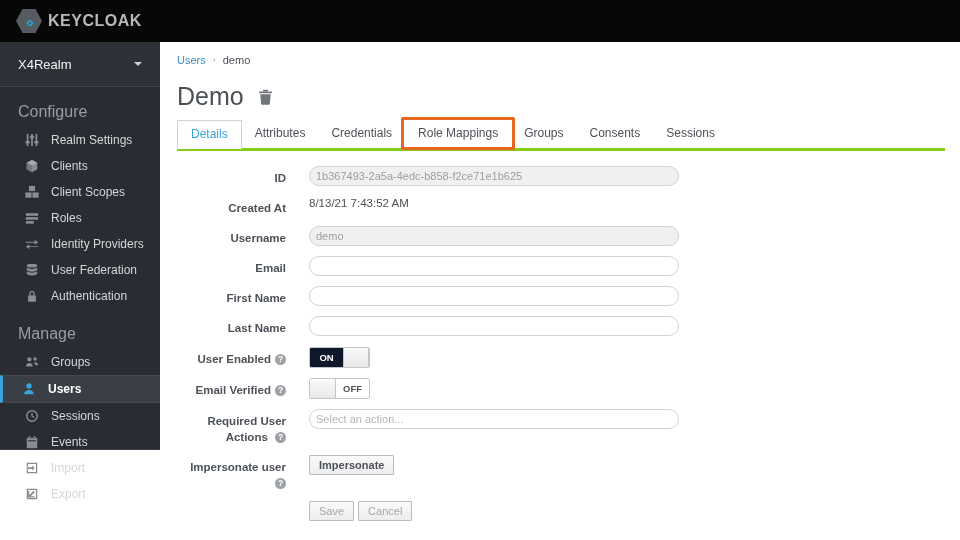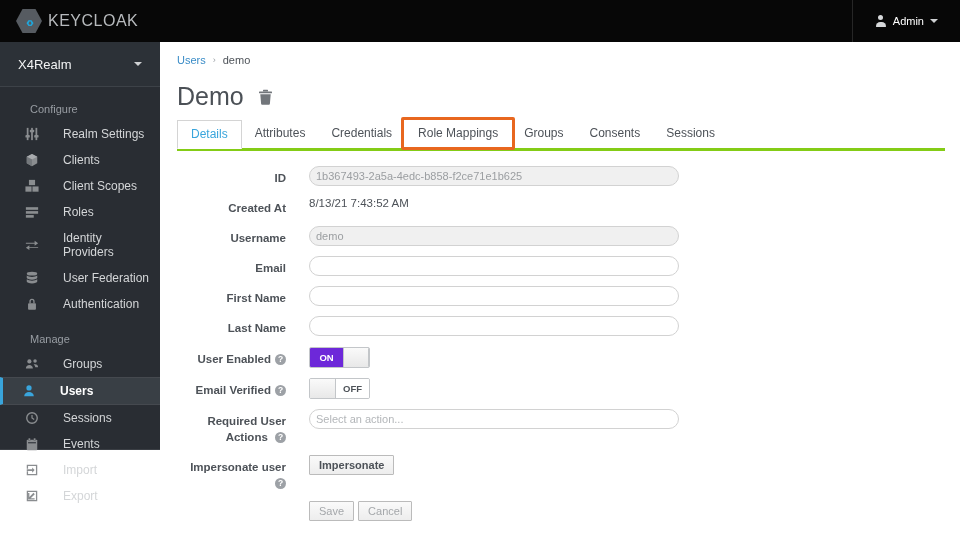--- a/index.html
+++ b/index.html
@@ -8,40 +8,40 @@
   body { position:relative; font-size:12px; color:#4d5258; }
 
   
   .topbar { position:absolute; top:0; left:0; width:960px; height:42px;
     background:#070707; display:flex; align-items:center; justify-content:space-between; z-index:10;}
   .brand { display:flex; align-items:center; gap:6px; padding-left:16px; }
   .logo-hex { width:26px; height:24px; background:#565b61;
     clip-path:polygon(25% 0,75% 0,100% 50%,75% 100%,25% 100%,0 50%);
     display:flex; align-items:center; justify-content:center; }
   .logo-hex .chev { color:#1fa7dd; font-weight:bold; font-size:15px; line-height:1; letter-spacing:-2px; }
-  .brand-text { font-size:16px; font-weight:normal; letter-spacing:0.5px; color:#b7babd; }
+  .brand-text { font-size:16px; font-weight:bold; letter-spacing:0.5px; color:#b7babd; }
   .user-menu { display:flex; align-items:center; gap:6px; padding:0 22px; height:42px;
     border-left:1px solid #262626; cursor:pointer; }
   .user-menu .uname { color:#fff; font-size:11px; }
   .person-icon { width:12px; height:12px; position:relative; }
   .person-icon::before { content:""; position:absolute; top:0; left:3.5px; width:5px; height:5px;
     border-radius:50%; background:#d6d8da; }
   .person-icon::after { content:""; position:absolute; bottom:0; left:1px; width:10px; height:5px;
     border-radius:5px 5px 1px 1px; background:#d6d8da; }
   .caret-down { width:0; height:0; border-left:4px solid transparent;
     border-right:4px solid transparent; border-top:4px solid #cfd1d3; }
 
   
   .sidebar { position:absolute; top:42px; left:0; width:160px; height:408px;
     background:#292d33; border-bottom:1px solid #3a3e44; }
   .realm-select { height:45px; display:flex; align-items:center; justify-content:space-between;
     padding:0 18px; background:#2c3137; border-bottom:1px solid #3d4248; cursor:pointer; }
   .realm-select .realm-name { color:#f2f3f4; font-size:13px; }
-  .nav-section-label { color:#989da3; font-size:11px; padding:16px 30px 6px; }
-  .nav-item { display:flex; align-items:center; gap:24px; padding:6px 10px 6px 22px;
+  .nav-section-label { color:#989da3; font-size:16px; padding:16px 18px 6px; }
+  .nav-item { display:flex; align-items:center; gap:12px; padding:6px 10px 6px 22px;
     cursor:pointer; border-left:3px solid transparent; }
   .nav-item .nav-label { color:#d4d6d8; font-size:12px; }
   .nav-item svg { flex:0 0 14px; }
   .nav-item.active { background:#393f45; border-left:3px solid #39a5dc;
     border-top:1px solid #45494f; border-bottom:1px solid #45494f; padding-left:19px; }
   .nav-item.active .nav-label { color:#ffffff; font-weight:bold; }
   .icon-fill { fill:#8a8d90; }
   .nav-item.active .icon-fill { fill:#39a5dc; }
 
   
@@ -73,46 +73,41 @@
     font-size:11px; color:#4d5258; padding:0 6px; font-family:Liberation Sans, sans-serif; }
   .txtin:disabled { background:#f0f0f0; color:#9b9ea1; border-color:#d2d2d2; }
   .txtin::placeholder { color:#b3b6b9; }
   .static-val { font-size:11.5px; color:#4d5258; padding-top:4px; }
   .qm { display:inline-block; width:11px; height:11px; border-radius:50%; background:#9da1a6;
     color:#fff; font-size:8.5px; font-weight:bold; text-align:center; line-height:11px;
     margin-left:4px; vertical-align:1px; }
 
   .toggle { display:flex; width:61px; height:21px; border:1px solid #c3c6c9; border-radius:2px;
     overflow:hidden; cursor:pointer; font-size:9.5px; font-weight:bold; }
-  .tg-on-label { background:#6d28d9; color:#fff; flex:1; display:flex; align-items:center; justify-content:center; }
+  .tg-on-label { background:#0f172a; color:#fff; flex:1; display:flex; align-items:center; justify-content:center; }
   .tg-off-label { background:#fff; color:#4d5258; flex:1; display:flex; align-items:center; justify-content:center; }
   .tg-knob { width:26px; background:linear-gradient(#fafafa,#e8e8e8); border-left:1px solid #c3c6c9;
     border-right:1px solid #c3c6c9; }
   .toggle.off .tg-knob { border-left:none; border-right:1px solid #c3c6c9; }
 
   .btn { display:inline-block; background:linear-gradient(#fafafa,#ededed); border:1px solid #bbbbbb;
     border-radius:1px; font-size:11px; color:#4d5258; padding:3px 9px; cursor:pointer;
     font-family:"Liberation Sans",sans-serif; font-weight:bold; }
   .btn.quiet { font-weight:normal; color:#a4a7aa; }
   .btn-row { display:flex; gap:4px; }
 </style>
 </head>
 <body>
 
 <div class="topbar">
   <div class="brand">
     <span class="logo-hex">
         <span class="chev"><span>‹</span><span>›</span></span>
       </span>
     <span class="brand-text">KEYCLOAK</span>
-  </div>
-  <div class="user-menu">
-    <span class="person-icon"></span>
-    <span class="uname">Admin</span>
-    <span class="caret-down"></span>
   </div>
 </div>
 
 <div class="sidebar">
   <div class="realm-select">
     <span class="realm-name">X4Realm</span>
     <span class="caret-down"></span>
   </div>
 
   <div class="nav-section-label">Configure</div>

